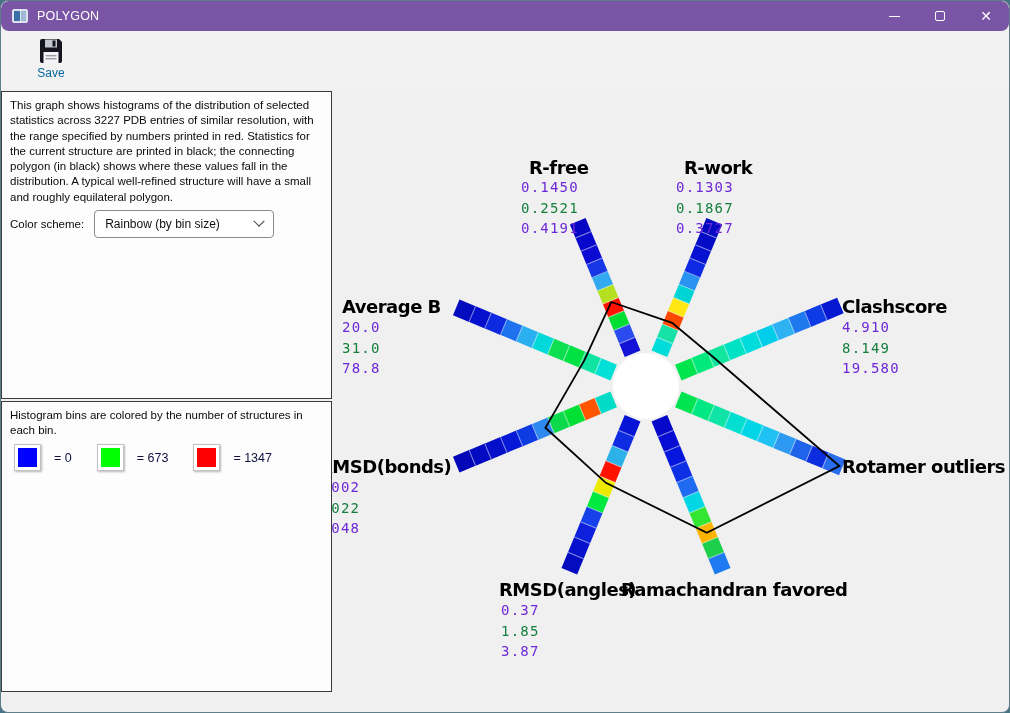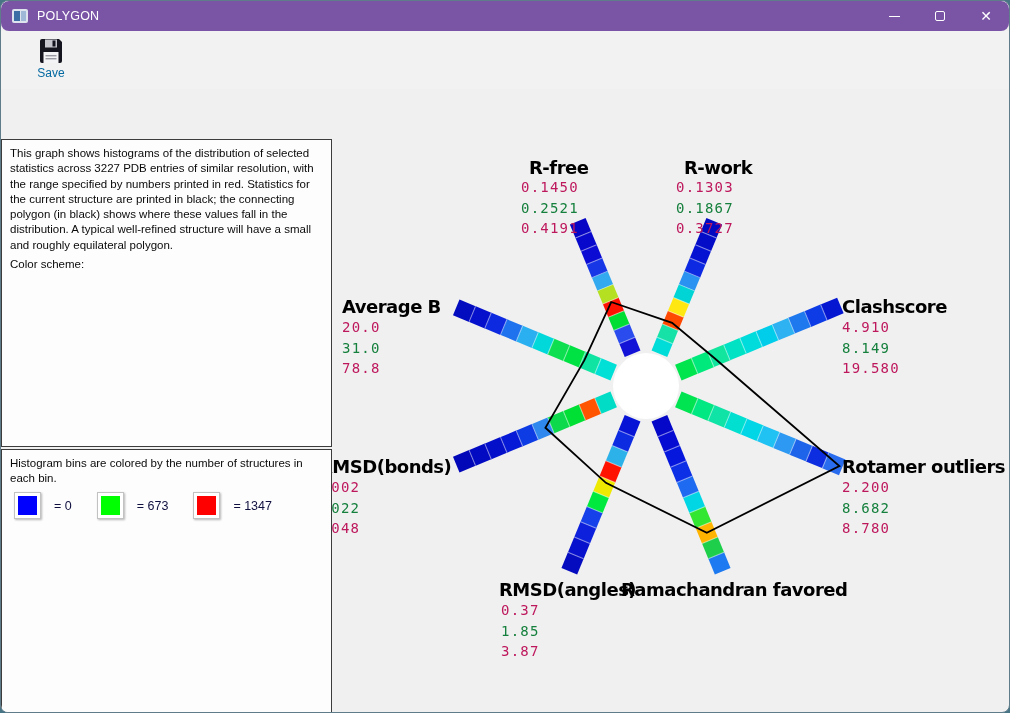--- a/index.html
+++ b/index.html
@@ -22,21 +22,21 @@
   .glyph-close { font-size:14px; line-height:1; font-family:"DejaVu Sans",sans-serif; }
 
   
   #toolbar { position:absolute; left:0; top:30px; width:100%; height:58px; background:#f2f2f2; z-index:15; }
   .tool-btn { position:absolute; top:4px; text-align:center; color:#0369a1; font-size:12px; }
   #save-btn { left:20px; width:60px; }
   #hist-btn { left:92px; width:112px; }
   .tool-icon { display:block; margin:2px auto 1px auto; width:28px; height:28px; }
 
   
-  .panel { position:absolute; left:0; width:331px; background:#fdfdfd; border:1px solid #3c3c3c; z-index:10;margin-top:48px; }
+  .panel { position:absolute; left:0; width:331px; background:#fdfdfd; border:1px solid #3c3c3c; z-index:10; }
   #info-panel { top:90px; height:308px; }
   #legend-panel { top:400px; height:291px; }
   .panel-text { padding:6px 8px 0 8px; font-size:11.5px; line-height:1.33; color:#0a0a0a; }
   #scheme-row { position:absolute; left:8px; top:118px; display:flex; align-items:center; }
   #scheme-label { font-size:11.5px; color:#0a0a0a; margin-right:10px; }
   #color-scheme-select { width:180px; height:28px; background:#fff; border:1px solid #8a8a8a; border-radius:4px;
     display:flex; align-items:center; justify-content:space-between; padding:0 10px; font-size:12px; color:#111; }
   .chevron { width:8px; height:8px; border-right:1.4px solid #444; border-bottom:1.4px solid #444;
     transform:rotate(45deg) translate(-2px,-2px); }
   #citation { position:absolute; left:8px; top:160px; font-size:11.5px; color:#0a0a0a; }
@@ -47,21 +47,21 @@
   .legend-label { font-size:12.5px; color:#101040; margin-right:25px; }
 
   
   #chart-layer { position:absolute; left:0; top:0; width:1010px; height:713px; z-index:1; }
   #chart-svg { position:absolute; left:0; top:0; }
   #chart-labels { position:absolute; left:0; top:0; width:1010px; height:713px; }
   .metric-title { position:absolute; font-family:"DejaVu Sans",sans-serif; font-weight:bold;
     font-size:18px; color:#000; letter-spacing:-.5px; white-space:nowrap; }
   .metric-values { position:absolute; font-family:"DejaVu Sans Mono",monospace; font-size:14px;
     letter-spacing:1.2px; line-height:20.5px; white-space:nowrap; }
-  .v-red { color:#be185d; }
+  .v-red { color:#6d28d9; }
   .v-black { color:#15803d; }
 </style>
 </head>
 <body>
 
 <div id="window">
 
   <div id="chart-layer">
     <svg id="chart-svg" width="1010" height="713">
         <g transform="translate(645,385) rotate(-112.5)">
@@ -248,25 +248,20 @@
           <div class="v-black">0.1867</div>
           <div class="v-red">0.3727</div>
         </div>
         <div class="metric-title" style="left: 841px; top: 295px;">Clashscore</div>
         <div class="metric-values" style="left: 841px; top: 316px;">
           <div class="v-red">4.910</div>
           <div class="v-black">8.149</div>
           <div class="v-red">19.580</div>
         </div>
         <div class="metric-title" style="left: 841px; top: 455px;">Rotamer outliers</div>
-        <div class="metric-values" style="left: 841px; top: 476px;">
-          <div class="v-red">2.200</div>
-          <div class="v-black">8.682</div>
-          <div class="v-red">8.780</div>
-        </div>
         <div class="metric-title" style="left: 620px; top: 578px;">Ramachandran favored</div>
         <div class="metric-title" style="left: 498px; top: 578px;">RMSD(angles)</div>
         <div class="metric-values" style="left: 500px; top: 599px;">
           <div class="v-red">0.37</div>
           <div class="v-black">1.85</div>
           <div class="v-red">3.87</div>
         </div>
         <div class="metric-title" style="left: 318px; top: 455px;">RMSD(bonds)</div>
         <div class="metric-values" style="left: 311px; top: 476px;">
           <div class="v-red">0.002</div>
@@ -309,20 +304,24 @@
         <rect x="8.5" y="21" width="11" height="1.4" fill="#9a9aa4"></rect>
       </svg>
       <span>Save</span>
     </div>
   </div>
 
   <div id="info-panel" class="panel">
     <div class="panel-text">This graph shows histograms of the distribution of selected statistics across 3227 PDB entries of similar resolution, with the range specified by numbers printed in red.  Statistics for the current structure are printed in black; the connecting polygon (in black) shows where these values fall in the distribution. A typical well-refined structure will have a small and roughly equilateral polygon.</div>
     <div id="scheme-row">
       <span id="scheme-label">Color scheme:</span>
+      <div id="color-scheme-select">
+        <span>Rainbow (by bin size)</span>
+        <span class="chevron"></span>
+      </div>
     </div>
   </div>
 
   <div id="legend-panel" class="panel">
     <div class="panel-text">Histogram bins are colored by the number of structures in each bin.</div>
     <div id="legend-row">
         <div class="legend-chip">
           <div class="legend-chip-inner" style="background: rgb(0, 0, 255);"></div>
         </div>
         <span class="legend-label">= 0</span>

